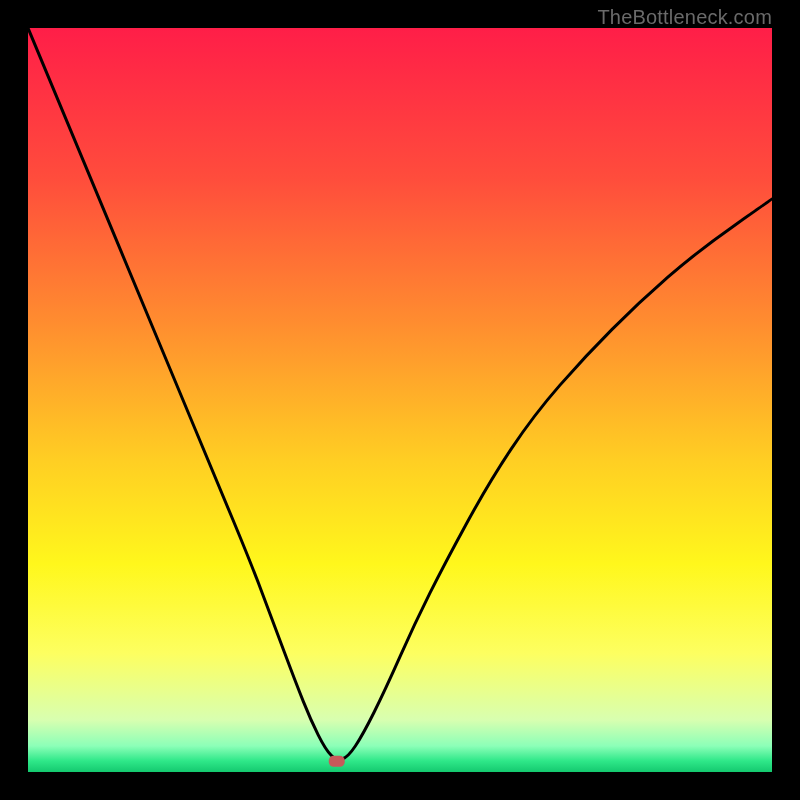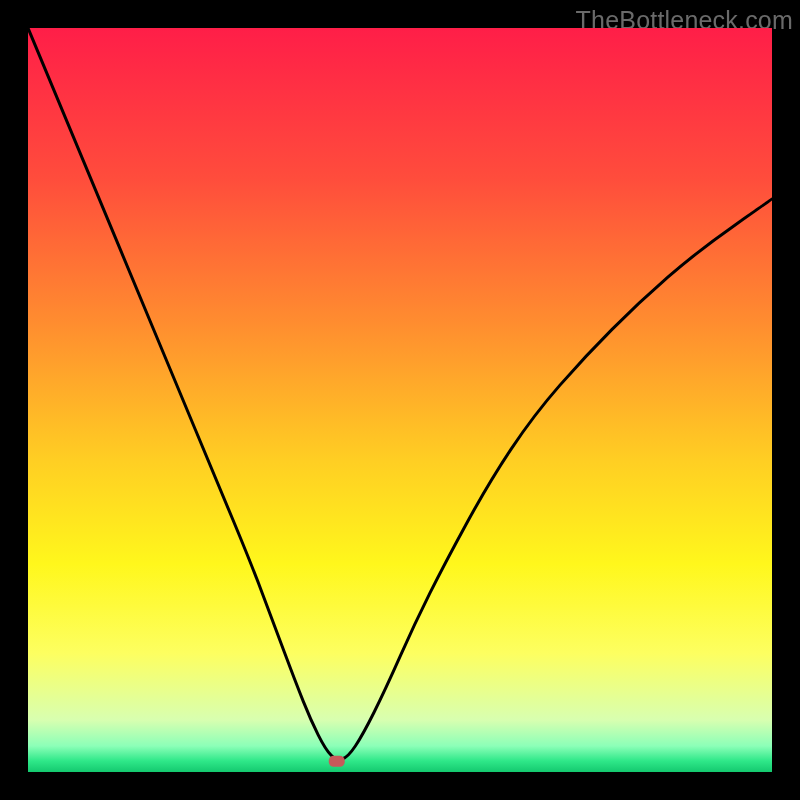--- a/index.html
+++ b/index.html
@@ -22,23 +22,23 @@
   .plot-area {
     position: absolute;
     left: 0;
     top: 0;
     width: 744px;
     height: 744px;
   }
   .watermark {
     position: absolute;
     top: 6px;
-    right: 7px;
+    right: 28px;
     color: #6a6a6a;
-    font-size: 25px;
+    font-size: 20px;
     font-weight: 500;
     letter-spacing: 0.2px;
   }
 </style>
 </head>
 <body>
 
 <div class="watermark">TheBottleneck.com</div>
 
 <div class="frame">

